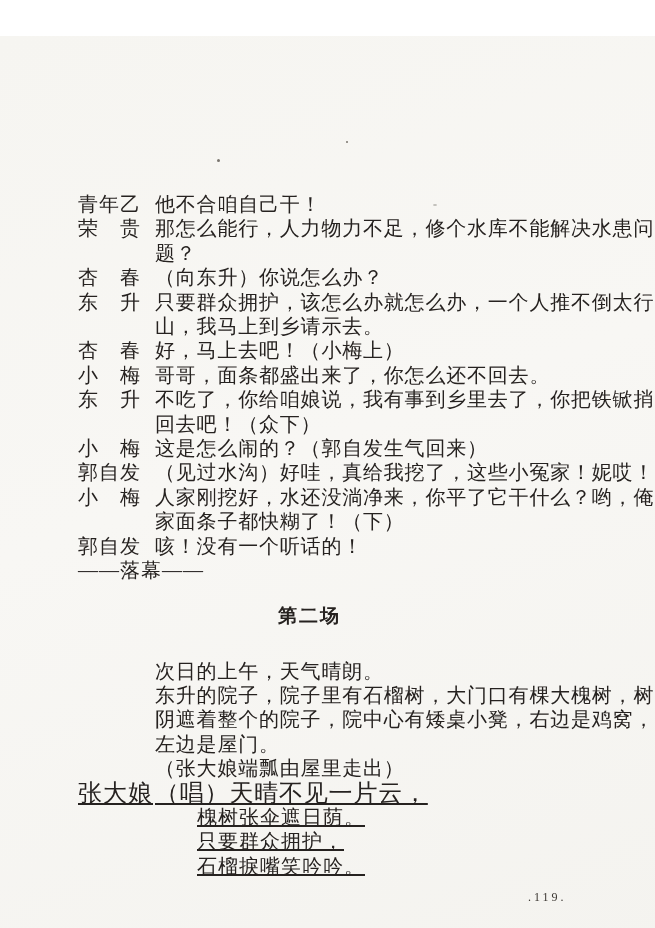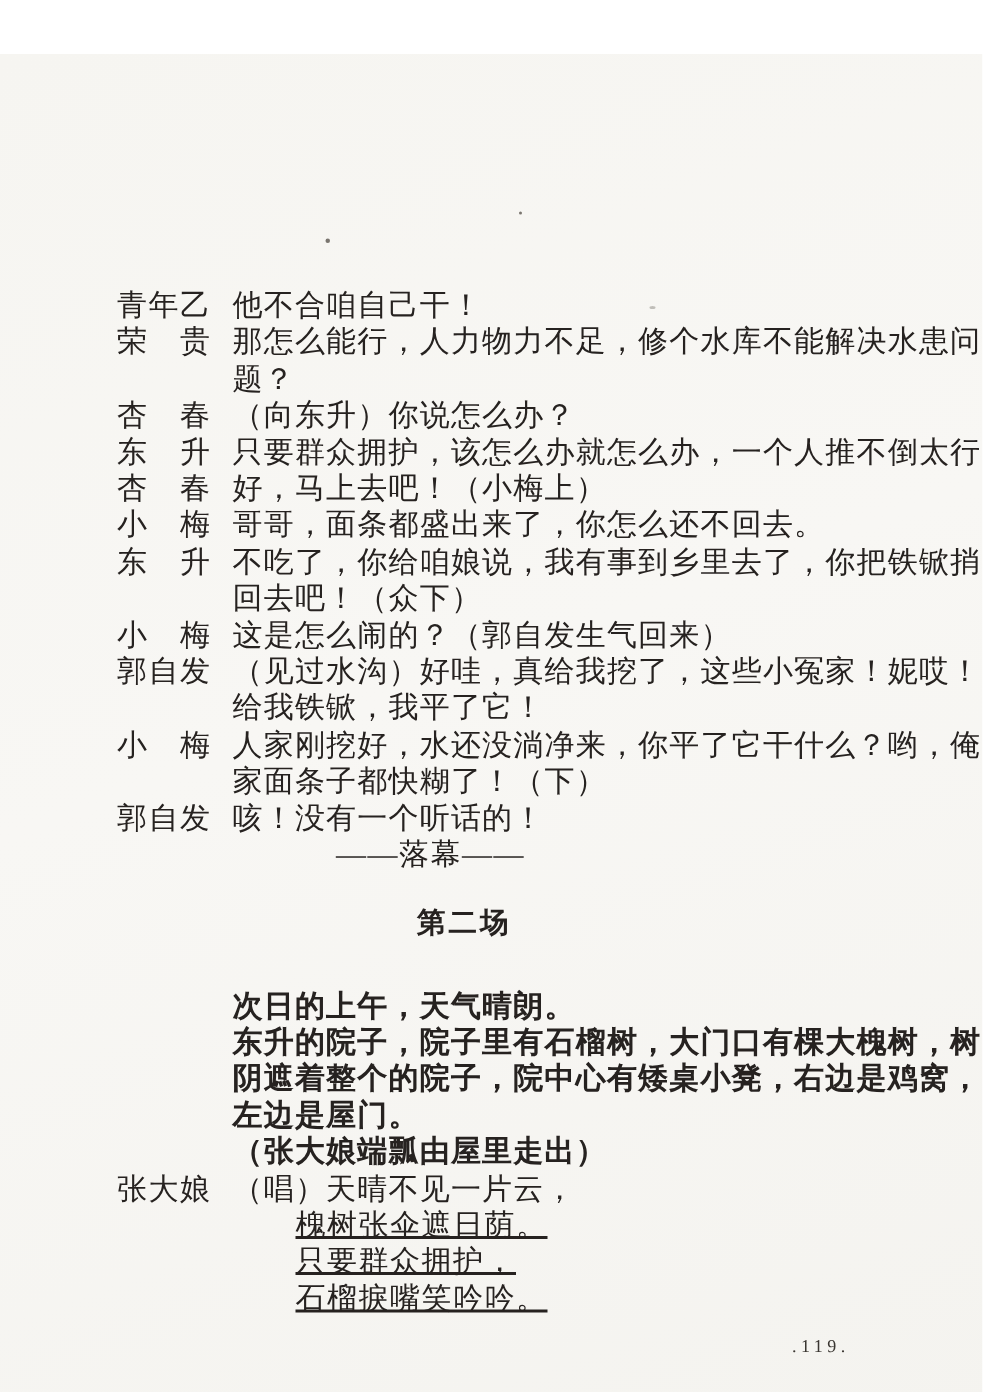--- a/index.html
+++ b/index.html
@@ -20,33 +20,33 @@
     display:flex;align-items:flex-start;
     line-height:24.4px;font-size:20px;white-space:nowrap;
   }
   .speaker{
     width:77px;flex:0 0 77px;letter-spacing:1px;
   }
   .text{
     letter-spacing:0.8px;
   }
   .curtain-row{
-    line-height:24.4px;font-size:20px;text-align:center;
+    line-height:24.4px;font-size:20px;text-align:left;
     padding-right:130px;letter-spacing:1px;
   }
   .scene-heading{
     margin-top:20px;margin-left:200px;
     font-size:19px;font-weight:bold;letter-spacing:2px;line-height:26px;
   }
-  .directions{margin-top:30px;font-weight:bold;}
+  .directions{margin-top:30px;}
   .direction-row{
     padding-left:77px;line-height:24.4px;font-size:20px;
     letter-spacing:0.8px;white-space:nowrap;
   }
-  .song-first{display:flex;line-height:24.4px;font-size:20px;white-space:nowrap;}
+  .song-first{display:flex;line-height:24.4px;font-size:24px;white-space:nowrap;text-decoration:underline;}
   .verse-row{
     padding-left:119px;line-height:24.4px;font-size:20px;
     letter-spacing:1px;white-space:nowrap;text-decoration:underline;
   }
   .page-number{
     position:absolute;top:854px;left:528px;
     font-size:12px;letter-spacing:3px;color:#3a3631;
   }
   .watermark{
     position:absolute;top:897px;right:0;
@@ -85,20 +85,24 @@
     </div>
     <div class="row">
       <span class="speaker">杏　春</span>
       <span class="text">（向东升）你说怎么办？</span>
     </div>
     <div class="row">
       <span class="speaker">东　升</span>
       <span class="text">只要群众拥护，该怎么办就怎么办，一个人推不倒太行</span>
     </div>
     <div class="row">
+      <span class="speaker"></span>
+      <span class="text">山，我马上到乡请示去。</span>
+    </div>
+    <div class="row">
       <span class="speaker">杏　春</span>
       <span class="text">好，马上去吧！（小梅上）</span>
     </div>
     <div class="row">
       <span class="speaker">小　梅</span>
       <span class="text">哥哥，面条都盛出来了，你怎么还不回去。</span>
     </div>
     <div class="row">
       <span class="speaker">东　升</span>
       <span class="text">不吃了，你给咱娘说，我有事到乡里去了，你把铁锨捎</span>
@@ -107,24 +111,20 @@
       <span class="speaker"></span>
       <span class="text">回去吧！（众下）</span>
     </div>
     <div class="row">
       <span class="speaker">小　梅</span>
       <span class="text">这是怎么闹的？（郭自发生气回来）</span>
     </div>
     <div class="row">
       <span class="speaker">郭自发</span>
       <span class="text">（见过水沟）好哇，真给我挖了，这些小冤家！妮哎！</span>
-    </div>
-    <div class="row">
-      <span class="speaker"></span>
-      <span class="text">给我铁锨，我平了它！</span>
     </div>
     <div class="row">
       <span class="speaker">小　梅</span>
       <span class="text">人家刚挖好，水还没淌净来，你平了它干什么？哟，俺</span>
     </div>
     <div class="row">
       <span class="speaker"></span>
       <span class="text">家面条子都快糊了！（下）</span>
     </div>
     <div class="row">

